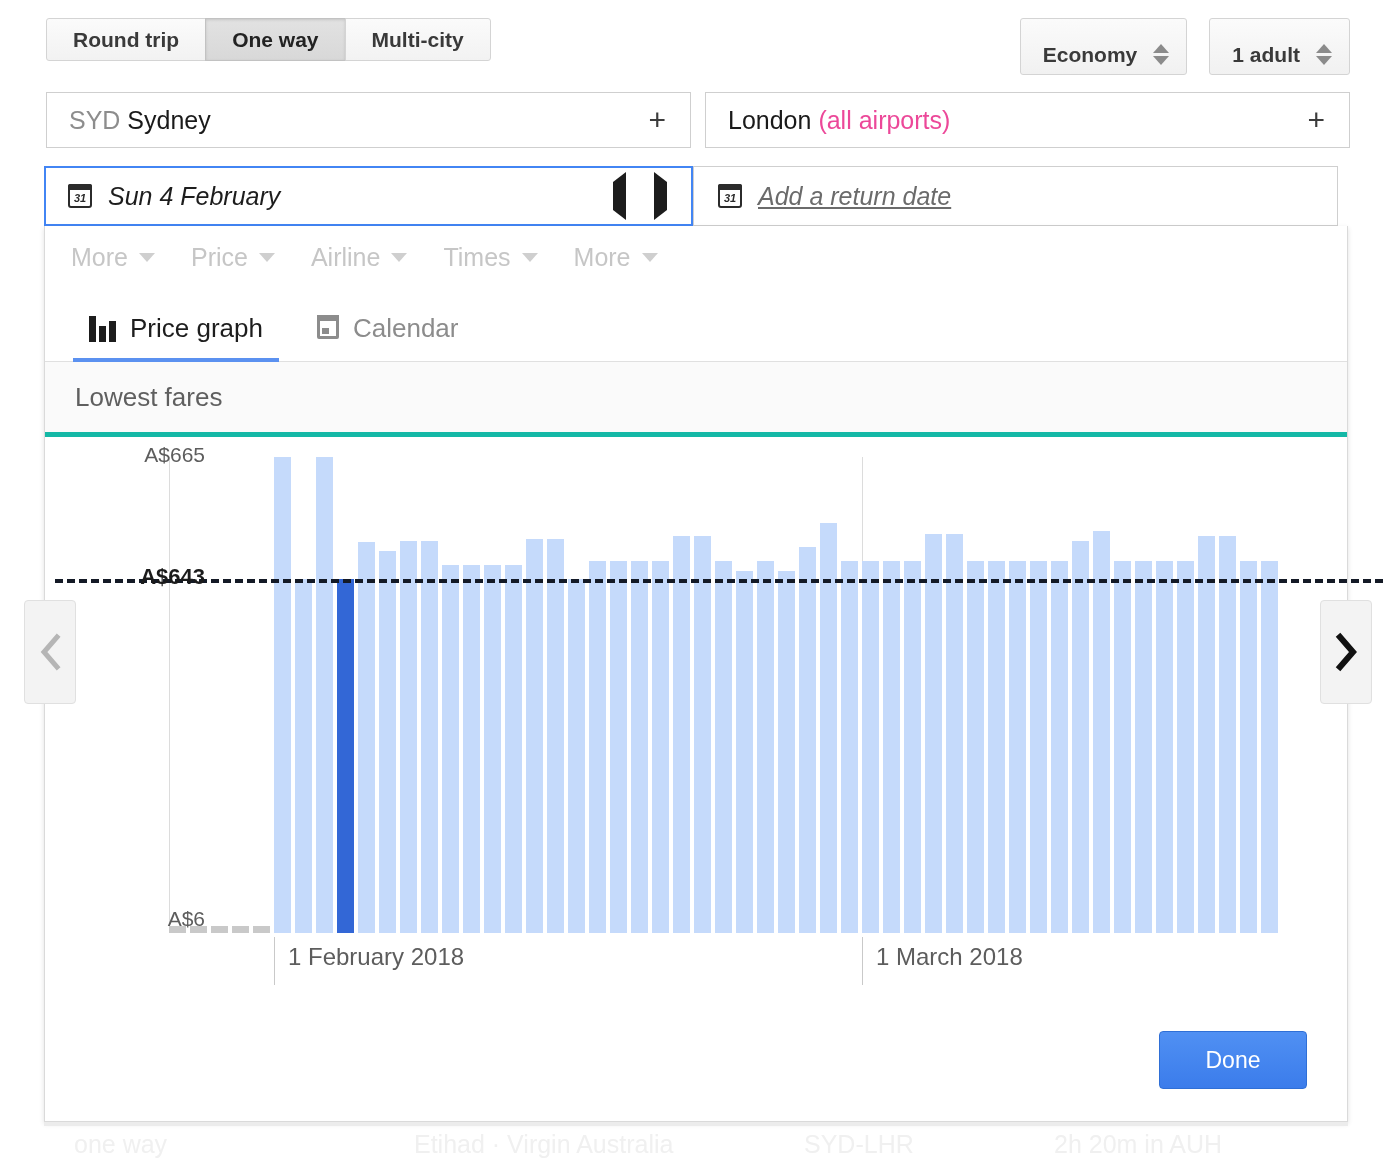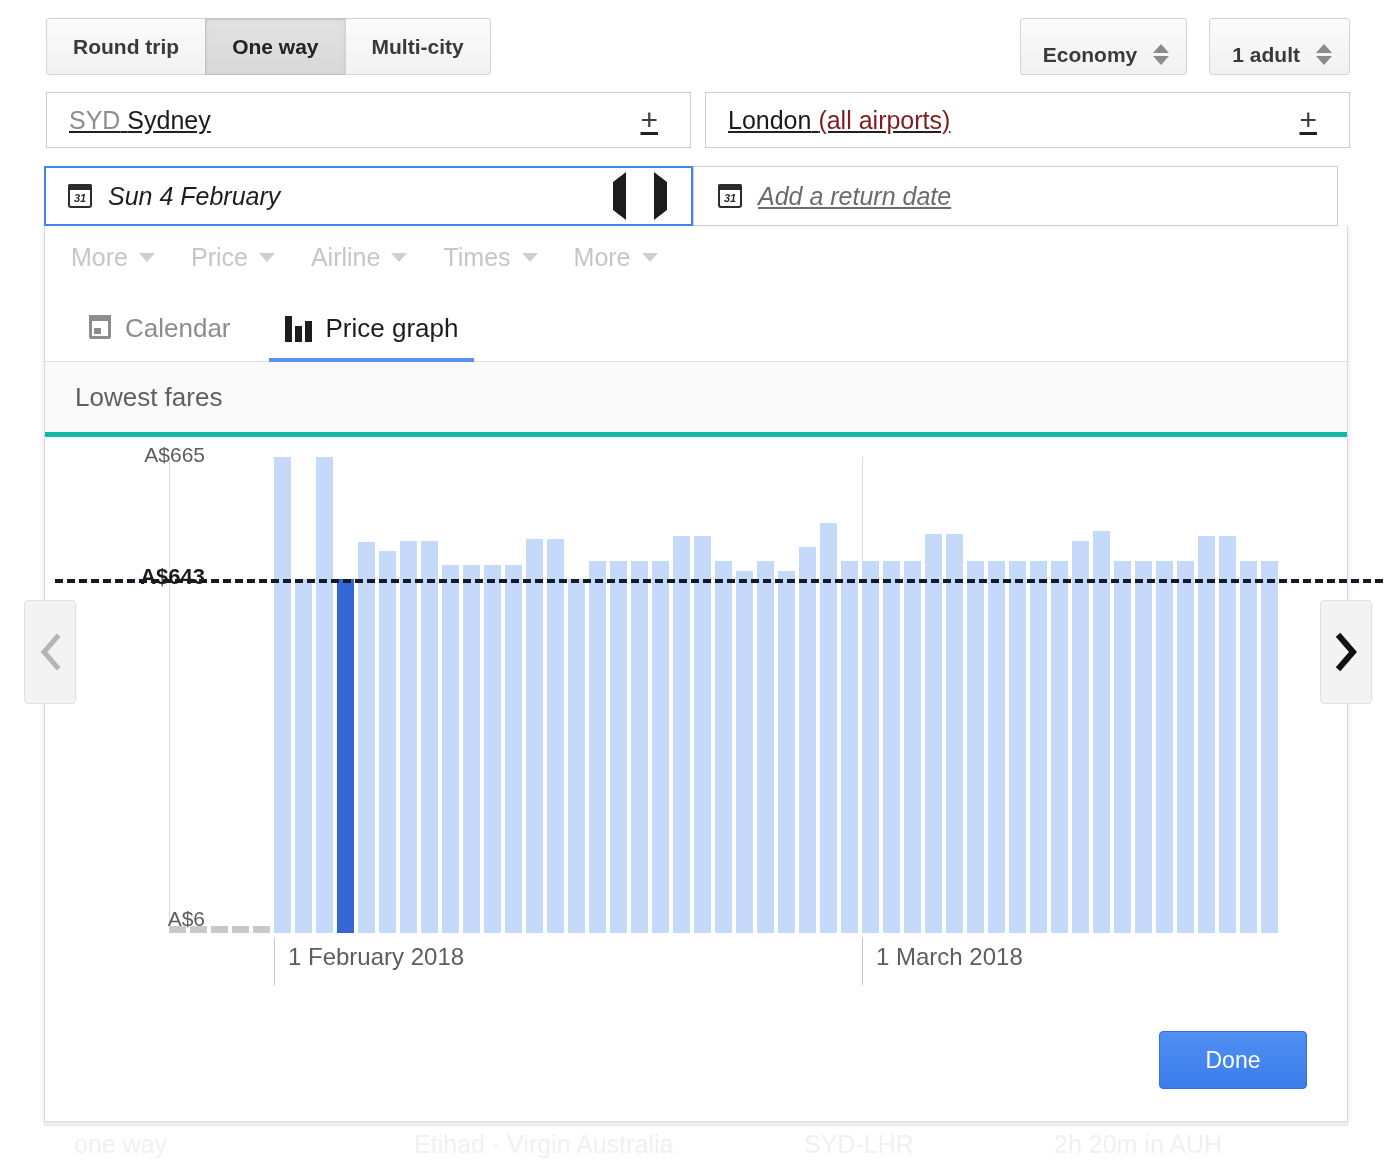--- a/index.html
+++ b/index.html
@@ -22,21 +22,21 @@
     left: 0; top: 0;
     width: 1398px;
   }
 
   .triprow {
     position: absolute;
     left: 46px; top: 18px;
     display: flex;
   }
   .segbtn {
-    height: 57px;
+    height: 43px;
     padding: 0 26px;
     border: 1px solid #d4d4d4;
     background: linear-gradient(#fbfbfb,#f2f2f2);
     font-size: 21px;
     font-weight: bold;
     color: #3a3a3a;
     display: flex;
     align-items: center;
     justify-content: center;
     cursor: pointer;
@@ -81,29 +81,28 @@
   .tri-up { width:0;height:0;border-left:8px solid transparent;border-right:8px solid transparent;border-bottom:9px solid #8b8b8b; }
   .tri-dn { width:0;height:0;border-left:8px solid transparent;border-right:8px solid transparent;border-top:9px solid #8b8b8b; }
 
   
   .placerow { position: absolute; left: 46px; top: 92px; display: flex; gap: 14px; }
   .placefield {
     width: 645px; height: 56px;
     border: 1px solid #cfcfcf;
     background: #fff;
     display: flex; align-items: center;
-    padding: 0 32px 0 22px;
+    padding: 0 24px 0 22px;
     font-size: 25px;
     cursor: text;
-    text-decoration: underline;
   }
   .placefield .txt { flex: 1; white-space: nowrap; }
   .code { color: #8d8d8d; }
   .strong { color: #1a1a1a; }
-  .muted2 { color: #7f1d1d; text-align: center; }
+  .muted2 { color: #ec4899; text-align: center; }
   .plusic {
     font-size: 30px; color: #3c3c3c; line-height: 1;
     font-weight: 300; cursor: pointer; padding-left: 10px;
   }
 
   
   .daterow { position: absolute; left: 44px; top: 166px; display: flex; gap: 0; font-style: italic; }
   .datefield {
     width: 649px; height: 60px;
     border: 2px solid #4285f4;
@@ -404,31 +403,31 @@
       <span>Times</span>
       <span class="caret"></span>
     </div>
     <div class="filt">
       <span>More</span>
       <span class="caret"></span>
     </div>
   </div>
 
   <div class="tabbar">
-    <div class="tab">
-      <span class="icon-cal"></span>
-      <span>Calendar</span>
-    </div>
     <div class="tab active">
       <span class="icon-bars">
           <i></i>
           <i></i>
           <i></i>
         </span>
       <span>Price graph</span>
+    </div>
+    <div class="tab">
+      <span class="icon-cal"></span>
+      <span>Calendar</span>
     </div>
   </div>
 
   <div class="sectionhdr">Lowest fares</div>
 
   <div class="chartarea">
     <div class="plot">
         <div class="gridtick" style="left: 693px; top: 0px; height: 476px;"></div>
         <div class="gridtick" style="left: 105px; top: 0px; height: 476px;"></div>
       <div class="axisline-v"></div>

